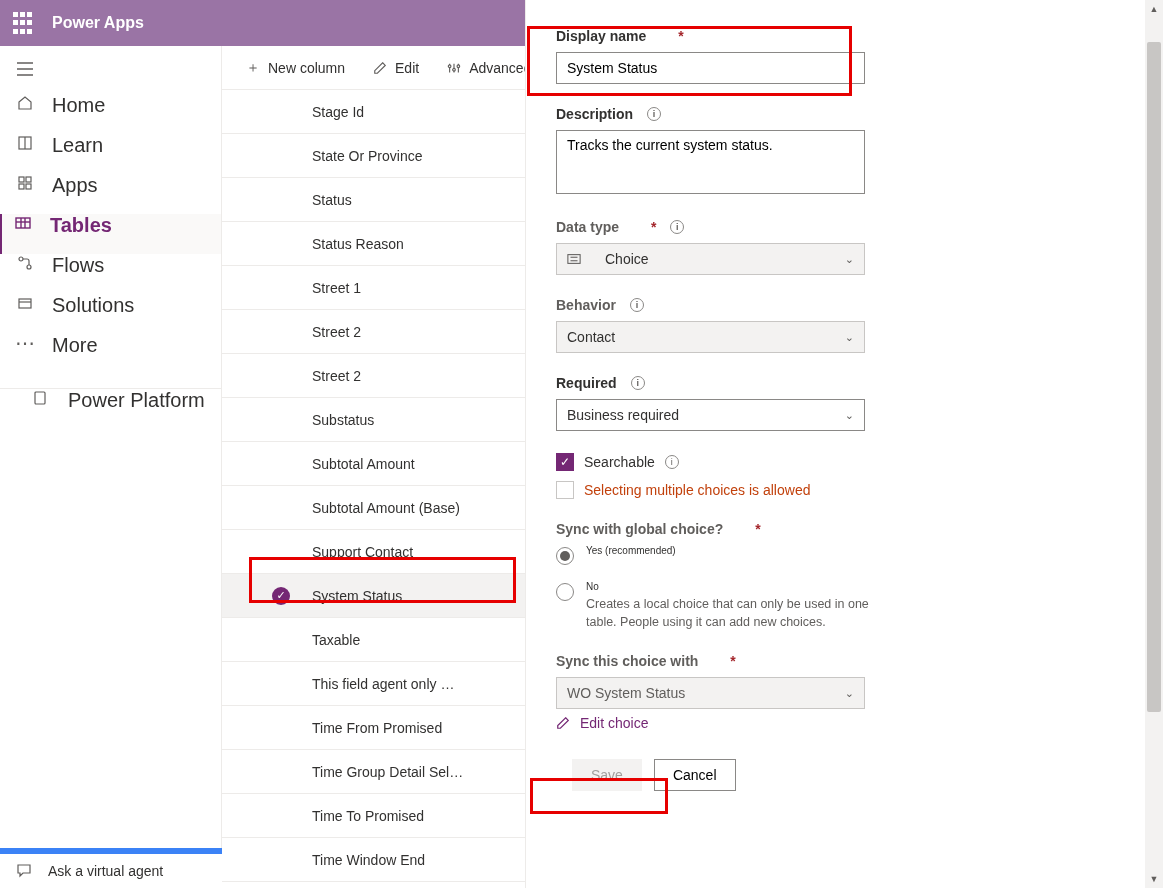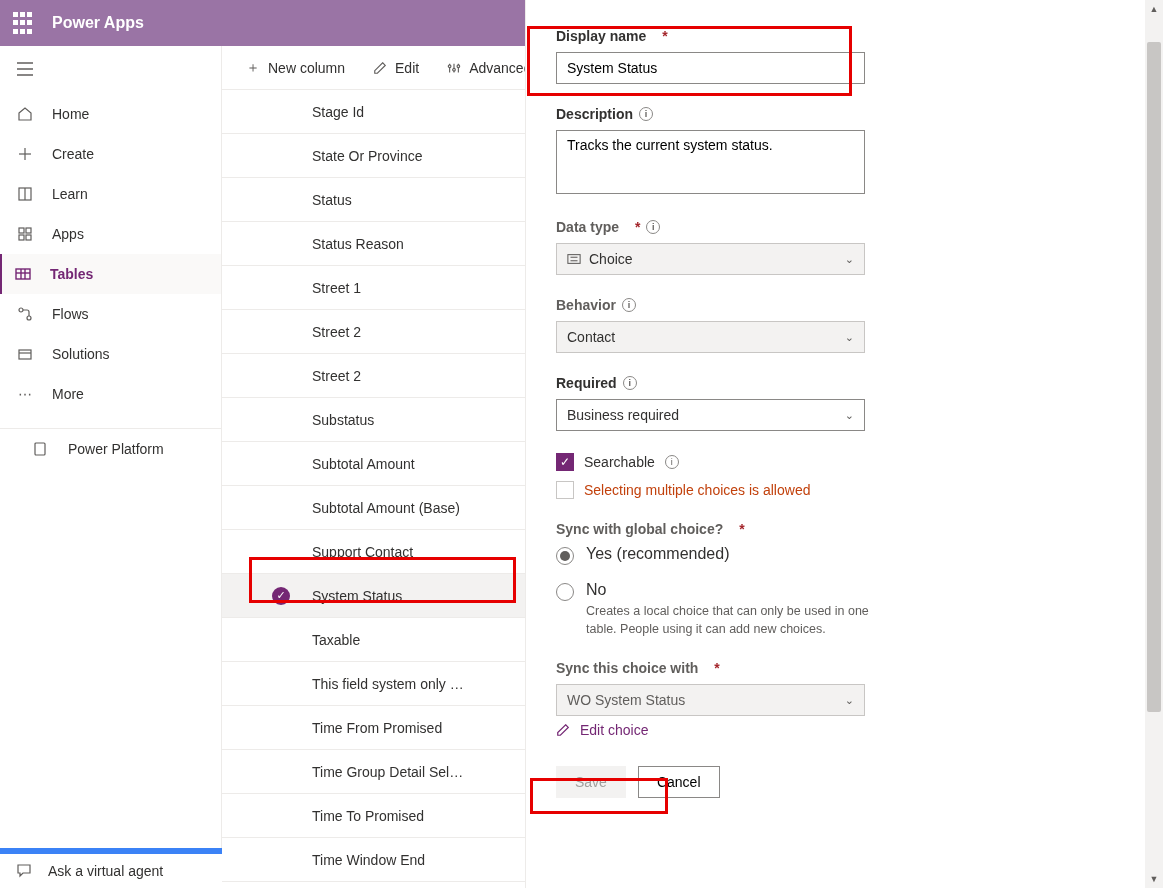--- a/index.html
+++ b/index.html
@@ -9,21 +9,21 @@
   .topbar { height: 46px; background: #9a74a5; display: flex; align-items: center; padding: 0 10px; color: #fff; }
   .waffle { width: 24px; height: 24px; display: flex; flex-wrap: wrap; gap: 2px; align-items: center; justify-content: center; margin-right: 18px; cursor: pointer; }
   .waffle span { width: 5px; height: 5px; background: #fff; display: block; }
   .app-title { font-size: 16px; font-weight: 600; }
 
   .shell { flex: 1; display: flex; overflow: hidden; }
 
   .sidebar { width: 222px; border-right: 1px solid #edebe9; display: flex; flex-direction: column; padding-top: 14px; background: #fff; }
   .hamburger { padding: 0 16px 12px; cursor: pointer; }
   .hamburger svg { width: 18px; height: 18px; stroke: #605e5c; }
-  .nav-item { display: flex; align-items: center; height: 40px; padding: 0 16px; cursor: pointer; color: #323130; font-size: 14px; gap: 18px; }
+  .nav-item { display: flex; height: 40px; padding: 0 16px; cursor: pointer; color: #323130; font-size: 20px; gap: 18px; }
   .nav-item.active { color: #742774; font-weight: 600; border-left: 2px solid #742774; padding-left:12px; background: #faf9f8; }
   .nav-item .ico { width: 18px; height: 18px; display: flex; align-items: center; justify-content: center; color: #605e5c; }
   .nav-item.active .ico { color: #742774; }
   .sidebar .spacer { flex: 1; }
   .power-platform { border-top: 1px solid #edebe9; padding-left: 32px; }
 
   .main { flex: 1; display: flex; flex-direction: column; min-width: 0; background:#faf9f8; }
   .cmdbar { height: 44px; background: #fff; border-bottom: 1px solid #edebe9; display: flex; align-items: center; padding: 0 24px; gap: 28px; font-size: 14px; color: #323130; }
   .cmd { display: flex; align-items: center; gap: 8px; cursor: pointer; }
   .cmd .plus,.cmd svg { color: #605e5c; }
@@ -31,41 +31,41 @@
   .list { flex:1; overflow:hidden; }
   .row { height: 44px; display: flex; align-items: center; padding-left: 90px; border-bottom: 1px solid #edebe9; position: relative; font-size: 14px; background:#fff; margin:0 0; }
   .row .more { position: absolute; right: 14px; color: #605e5c; cursor: pointer; font-size: 16px; letter-spacing:1px; }
   .row.selected { background: #f3f2f1; }
   .row.selected::before { display:none; }
   .row .check { position:absolute; left:50px; width:18px; height:18px; border-radius:50%; background:#742774; display:flex; align-items:center; justify-content:center; color:#fff; font-size:11px; }
 
   
   .panel { position: absolute; top: 0; right: 18px; bottom: 0; width: 620px; background: #fff; padding: 28px 30px 20px; overflow-y: auto; font-size:14px; border-left:1px solid #edebe9; }
   .field-group { margin-bottom: 22px; }
-  .flabel { font-weight: 600; font-size: 14px; color: #323130; margin-bottom: 8px; display:flex; align-items:center; gap:6px; }
+  .flabel { font-weight: 600; font-size: 14px; color: #323130; margin-bottom: 8px; display:flex; align-items:center; gap:14px; }
   .flabel.muted { color:#605e5c; font-weight:600; }
   .req { color: #a4262c; }
   .info-ico { width:14px; height:14px; border:1px solid #8a8886; border-radius:50%; display:inline-flex; align-items:center; justify-content:center; font-size:9px; color:#605e5c; }
   .tinput { width: 309px; height: 32px; border: 1px solid #8a8886; padding: 0 10px; font-size: 14px; }
   .tarea { width: 309px; height: 64px; border: 1px solid #8a8886; padding: 6px 10px; font-size: 14px; resize:none; }
   .select { width: 309px; height: 32px; border: 1px solid #8a8886; padding: 0 10px; display:flex; align-items:center; justify-content:space-between; font-size:14px; cursor:pointer; }
   .select.disabled { background:#f3f2f1; border-color:#c8c6c4; color:#323130; }
   .chev { font-size: 11px; color:#605e5c; }
   .checkbox-row { display:flex; align-items:center; gap:10px; margin-bottom:10px; }
   .cbox { width:18px; height:18px; border:1px solid #8a8886; display:flex; align-items:center; justify-content:center; }
   .cbox.checked { background:#742774; border-color:#742774; color:#fff; font-size:12px; }
   .cbox.dis { border-color:#c8c6c4; }
   .checkbox-row.dis { color:#c2410c; }
   .radio-block { display:flex; gap:12px; margin-bottom:16px; }
   .radio { width:18px; height:18px; border:1px solid #8a8886; border-radius:50%; flex-shrink:0; margin-top:2px; position:relative; }
   .radio.sel::after { content:""; position:absolute; inset:3px; border-radius:50%; background:#605e5c; }
-  .radio-block .rt { font-size:16px; }
+  .radio-block .rt { font-size:10px; }
   .radio-block .rdesc { font-size:12.5px; color:#605e5c; margin-top:4px; max-width:290px; line-height:1.4; }
   .edit-choice { display:flex; align-items:center; gap:10px; color:#742774; cursor:pointer; padding:6px 0; }
-  .btn-row { display:flex; gap:12px; margin-top:20px; }
+  .btn-row { display:flex; gap:12px; margin-top:20px;margin-left:16px; }
   .btn { height:32px; padding:0 18px; border:1px solid #8a8886; background:#fff; cursor:pointer; font-size:14px; }
   .btn.primary { background:#f3f2f1; border-color:#f3f2f1; color:#a19f9d; cursor:default; }
 
   
   .redbox { position:absolute; border:3px solid #e60000; pointer-events:none; }
 
   
   .vscroll { position:absolute; right:0; top:0; bottom:0; width:18px; background:#f3f2f1; }
   .vscroll .thumb { position:absolute; left:2px; right:2px; top:42px; height:670px; background:#c8c6c4; border-radius:2px; }
   .vscroll .arrow { position:absolute; left:0; right:0; height:18px; display:flex; align-items:center; justify-content:center; font-size:9px; color:#605e5c; }
@@ -106,29 +106,20 @@
       <div class="nav-item">
           <span class="ico">
             <svg width="16" height="16" viewBox="0 0 16 16" fill="none" stroke="currentColor" stroke-width="1.2">
               <path d="M2 7l6-5 6 5v7H2z"></path>
             </svg>
           </span>
           <span>Home</span>
         </div>
       <div class="nav-item">
           <span class="ico">
-            <svg width="16" height="16" viewBox="0 0 16 16" stroke="currentColor" stroke-width="1.2">
-              <line x1="8" y1="2" x2="8" y2="14"></line>
-              <line x1="2" y1="8" x2="14" y2="8"></line>
-            </svg>
-          </span>
-          <span>Create</span>
-        </div>
-      <div class="nav-item">
-          <span class="ico">
             <svg width="16" height="16" viewBox="0 0 16 16" fill="none" stroke="currentColor" stroke-width="1.2">
               <rect x="2" y="2" width="12" height="12"></rect>
               <line x1="8" y1="2" x2="8" y2="14"></line>
             </svg>
           </span>
           <span>Learn</span>
         </div>
       <div class="nav-item">
           <span class="ico">
             <svg width="16" height="16" viewBox="0 0 16 16" fill="none" stroke="currentColor" stroke-width="1.2">
@@ -258,21 +249,21 @@
           <div class="row selected">
             <div class="check">✓</div>
             <span>System Status</span>
             <span class="more">⋮</span>
           </div>
           <div class="row">
             <span>Taxable</span>
             <span class="more">⋮</span>
           </div>
           <div class="row">
-            <span>This field system only …</span>
+            <span>This field agent only …</span>
             <span class="more">⋮</span>
           </div>
           <div class="row">
             <span>Time From Promised</span>
             <span class="more">⋮</span>
           </div>
           <div class="row">
             <span>Time Group Detail Sel…</span>
             <span class="more">⋮</span>
           </div>
@@ -304,21 +295,21 @@
     <div class="field-group">
       <div class="flabel">
           <span>Description</span>
           <span class="info-ico">i</span>
         </div>
       <textarea class="tarea" id="desc" style="">Tracks the current system status.</textarea>
     </div>
     <div class="field-group">
       <div class="flabel muted"><span>Data type</span>&nbsp;<span class="req">*</span><span class="info-ico">i</span></div>
       <div class="select disabled">
-          <span style="display:flex;align-items:center;gap:8px">
+          <span style="display:flex;align-items:center;gap:24px">
             <svg width="14" height="14" viewBox="0 0 16 16" fill="none" stroke="#605e5c" stroke-width="1.2">
               <rect x="1" y="3" width="14" height="10"></rect>
               <line x1="4" y1="6" x2="12" y2="6"></line>
               <line x1="4" y1="10" x2="12" y2="10"></line>
             </svg>
             <span>Choice</span>
           </span>
           <span class="chev">⌄</span>
         </div>
     </div>

